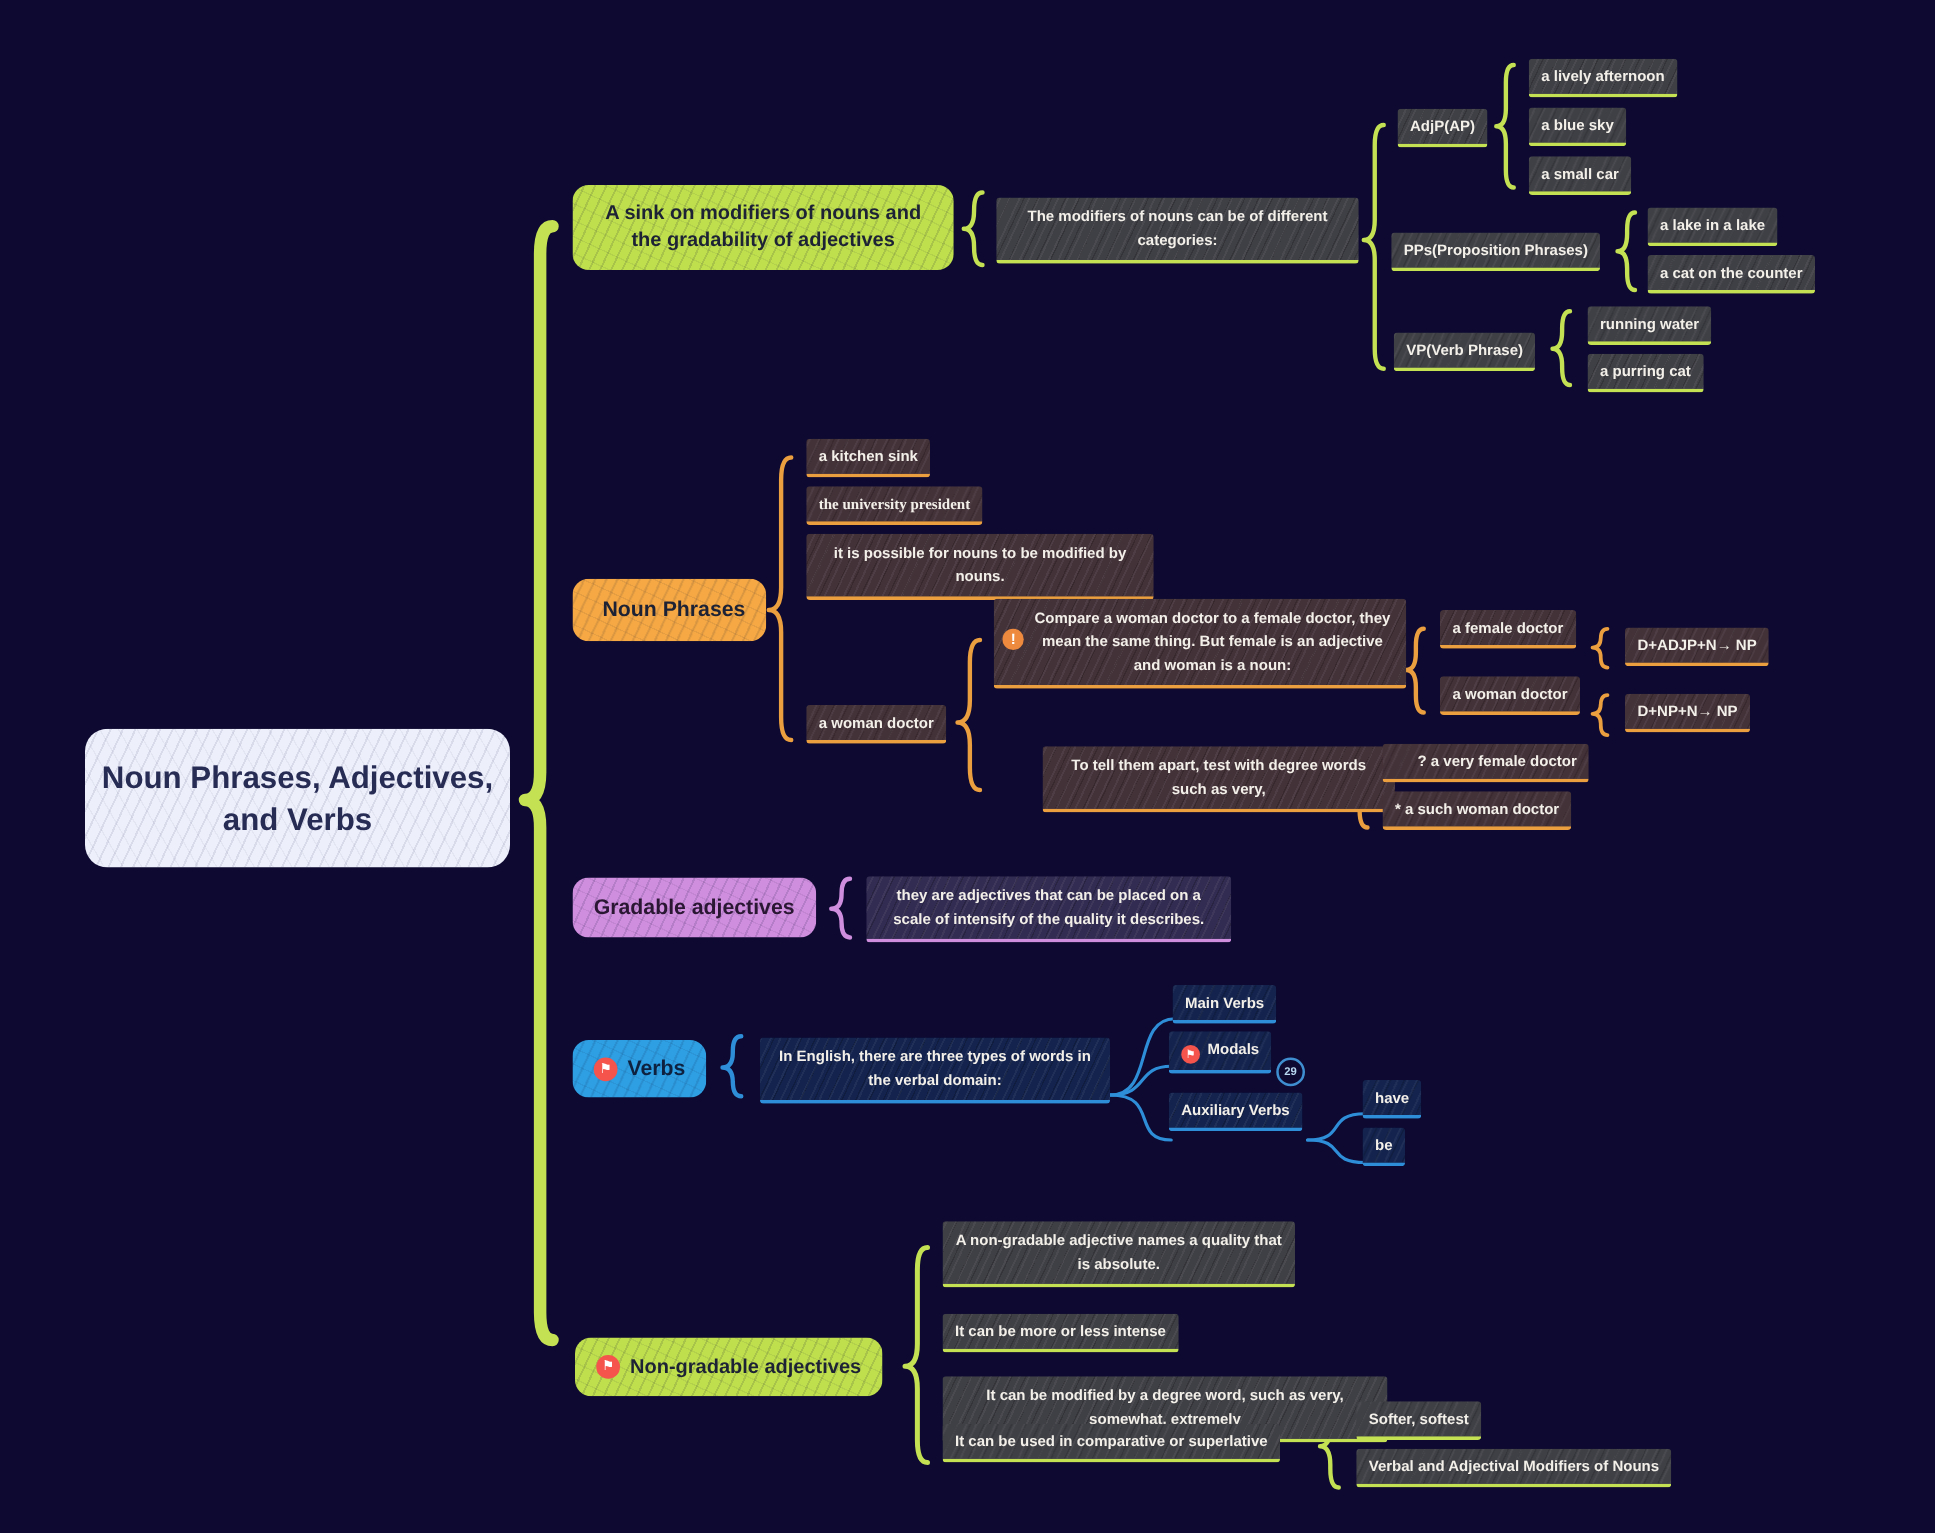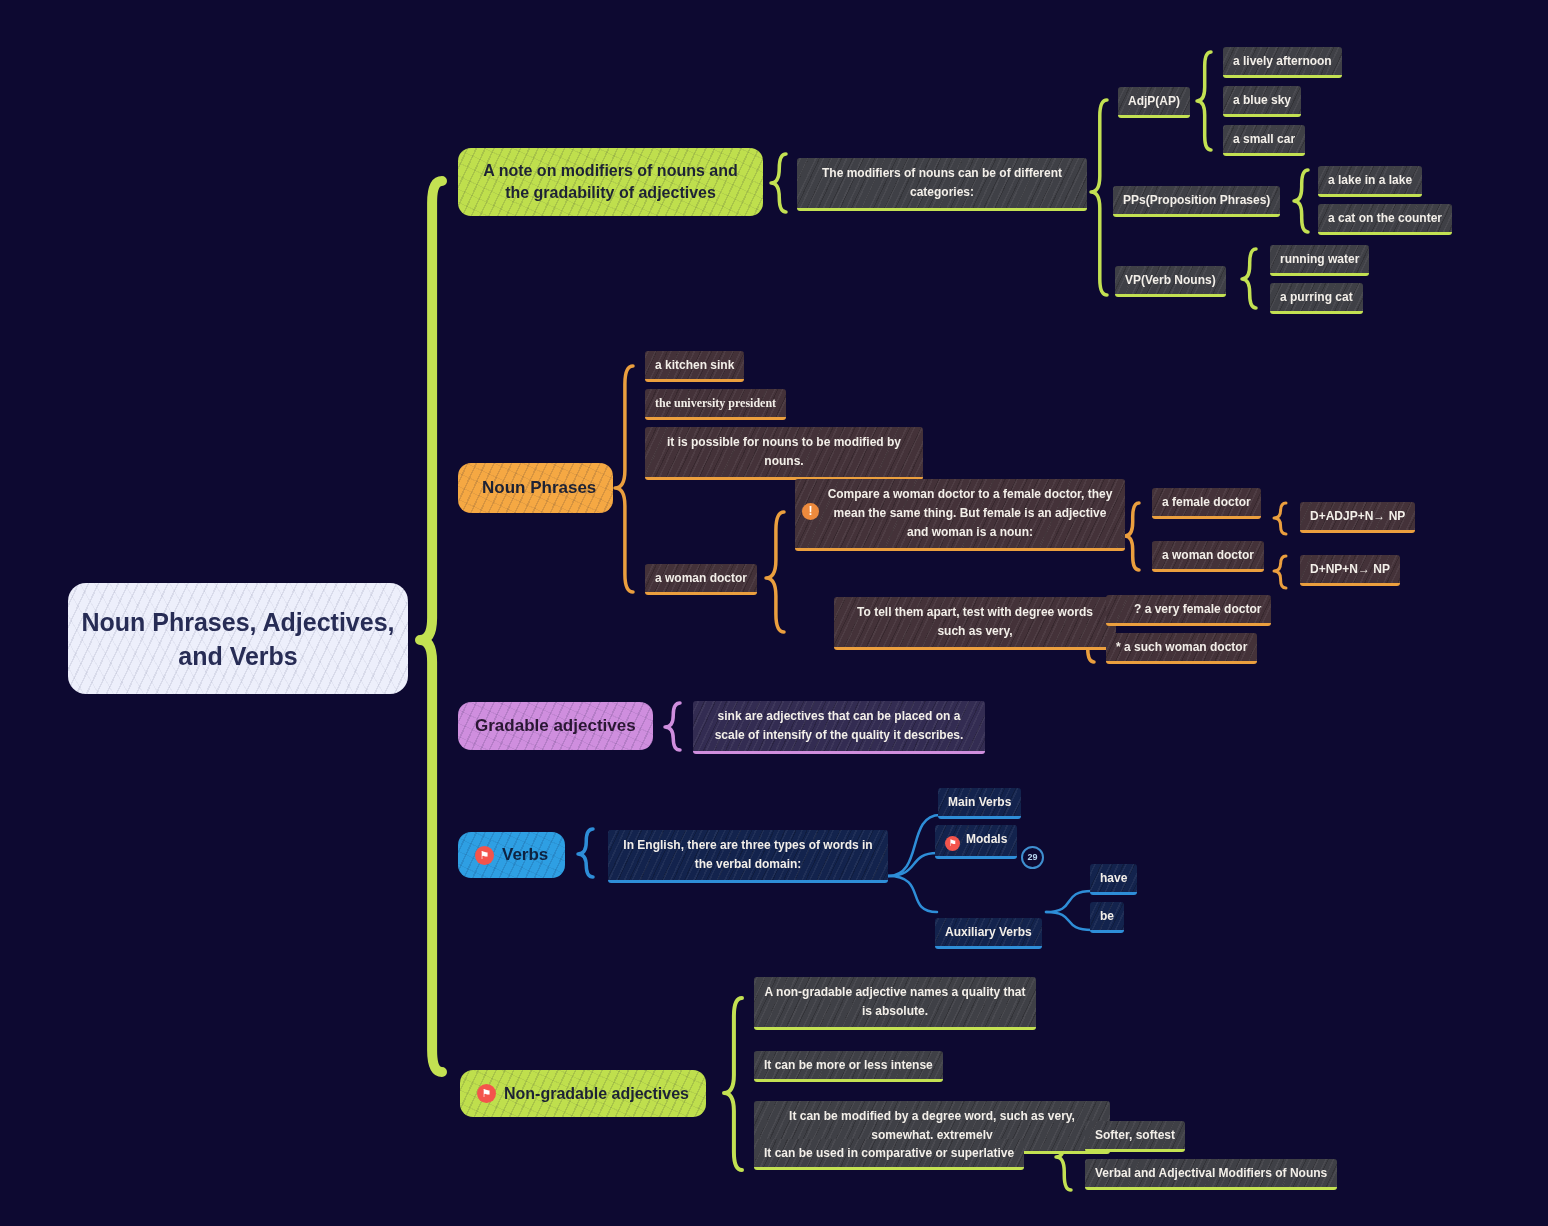--- a/index.html
+++ b/index.html
@@ -73,21 +73,21 @@
       <path d="M 888 876 C 928 876 904 912 937 912" fill="none" stroke="#2e8ed8" stroke-width="2.5" stroke-linecap="round" stroke-linejoin="round"></path>
       <path d="M 1046 912 C 1078 912 1060 891 1092 891" fill="none" stroke="#2e8ed8" stroke-width="2.5" stroke-linecap="round" stroke-linejoin="round"></path>
       <path d="M 1046 912 C 1078 912 1060 930 1092 930" fill="none" stroke="#2e8ed8" stroke-width="2.5" stroke-linecap="round" stroke-linejoin="round"></path>
     </svg>
 
   <div class="node main-topic" style="left:68px;top:583px;width:340px;height:111px;">
     <span>Noun Phrases, Adjectives, and Verbs</span>
   </div>
 
   <div class="node topic topic-lime wrap" style="left:458px;top:148px;width:305px;height:68px;">
-    <span>A note on modifiers of nouns and the gradability of adjectives</span>
+    <span>A sink on modifiers of nouns and the gradability of adjectives</span>
   </div>
   <div class="node leaf l-lime ml" style="left:797px;top:158px;width:290px;">
     <span>The modifiers of nouns can be of different categories:</span>
   </div>
 
   <div class="node leaf l-lime" style="left:1118px;top:87px;">
     <span>AdjP(AP)</span>
   </div>
   <div class="node leaf l-lime" style="left:1223px;top:47px;">
     <span>a lively afternoon</span>
@@ -103,21 +103,21 @@
     <span>PPs(Proposition Phrases)</span>
   </div>
   <div class="node leaf l-lime" style="left:1318px;top:166px;">
     <span>a lake in a lake</span>
   </div>
   <div class="node leaf l-lime" style="left:1318px;top:204px;">
     <span>a cat on the counter</span>
   </div>
 
   <div class="node leaf l-lime" style="left:1115px;top:266px;">
-    <span>VP(Verb Nouns)</span>
+    <span>VP(Verb Phrase)</span>
   </div>
   <div class="node leaf l-lime" style="left:1270px;top:245px;">
     <span>running water</span>
   </div>
   <div class="node leaf l-lime" style="left:1270px;top:283px;">
     <span>a purring cat</span>
   </div>
 
   <div class="node topic topic-orange" style="left:458px;top:463px;height:50px;">
     <span>Noun Phrases</span>
@@ -160,38 +160,38 @@
     <span>? a very female doctor</span>
   </div>
   <div class="node leaf l-orange" style="left:1106px;top:633px;">
     <span>* a such woman doctor</span>
   </div>
 
   <div class="node topic topic-orchid" style="left:458px;top:702px;height:48px;">
     <span>Gradable adjectives</span>
   </div>
   <div class="node leaf l-purple ml" style="left:693px;top:701px;width:292px;">
-    <span>sink are adjectives that can be placed on a scale of intensify of the quality it describes.</span>
+    <span>they are adjectives that can be placed on a scale of intensify of the quality it describes.</span>
   </div>
 
   <div class="node topic topic-blue" style="left:458px;top:832px;height:46px;">
     <span class="flag">⚑</span>
     <span>Verbs</span>
   </div>
   <div class="node leaf l-blue ml" style="left:608px;top:830px;width:280px;">
     <span>In English, there are three types of words in the verbal domain:</span>
   </div>
   <div class="node leaf l-blue" style="left:938px;top:788px;">
     <span>Main Verbs</span>
   </div>
   <div class="node leaf l-blue" style="left:935px;top:825px;">
     <span class="flag-sm">⚑</span><span>Modals</span>
   </div>
   <div class="badge" style="left:1021px;top:846px;">29</div>
-  <div class="node leaf l-blue" style="left:935px;top:918px;">
+  <div class="node leaf l-blue" style="left:935px;top:874px;">
     <span>Auxiliary Verbs</span>
   </div>
   <div class="node leaf l-blue" style="left:1090px;top:864px;">
     <span>have</span>
   </div>
   <div class="node leaf l-blue" style="left:1090px;top:902px;">
     <span>be</span>
   </div>
 
   <div class="node topic topic-lime" style="left:460px;top:1070px;height:47px;font-size:16px;">

